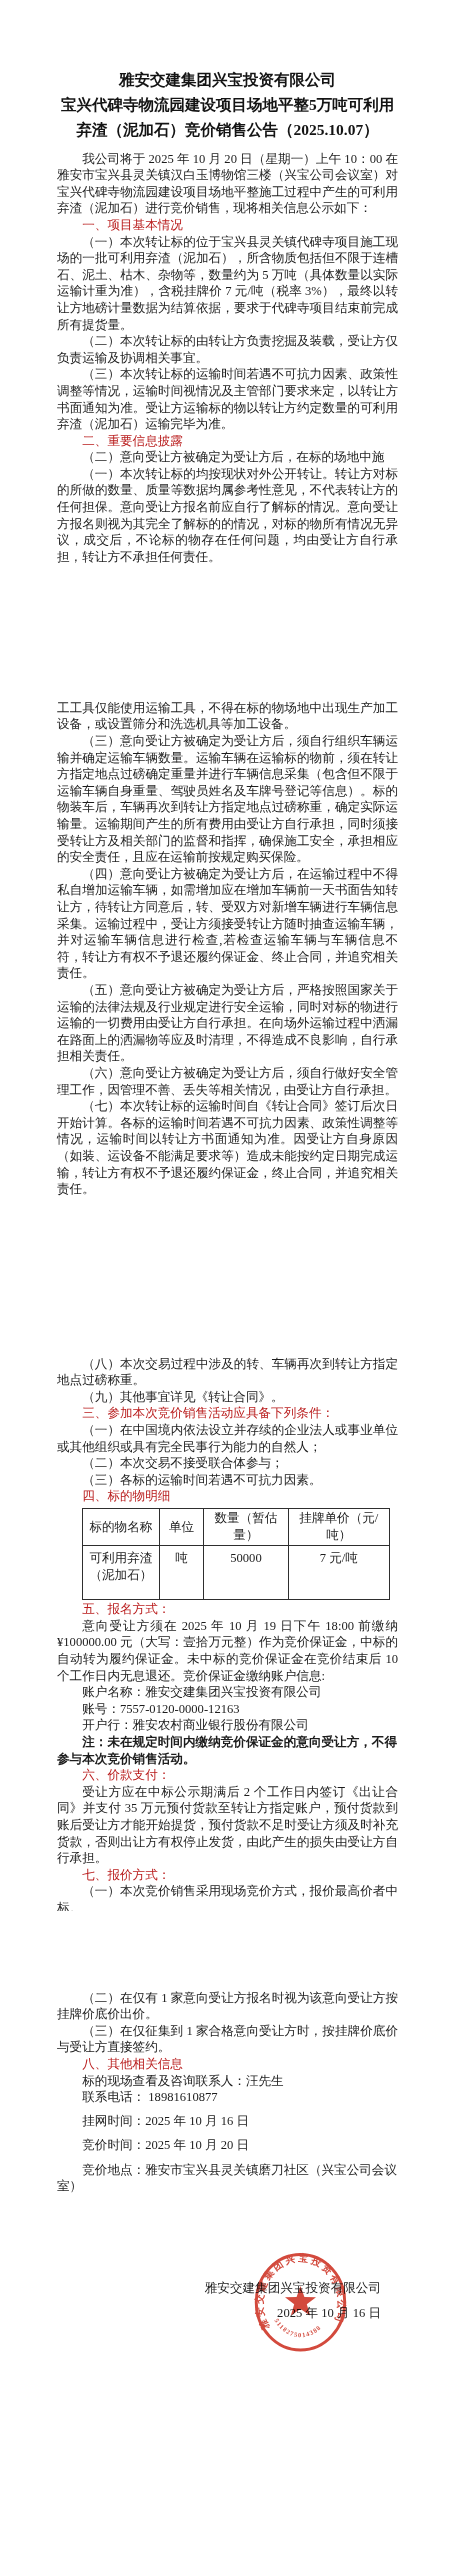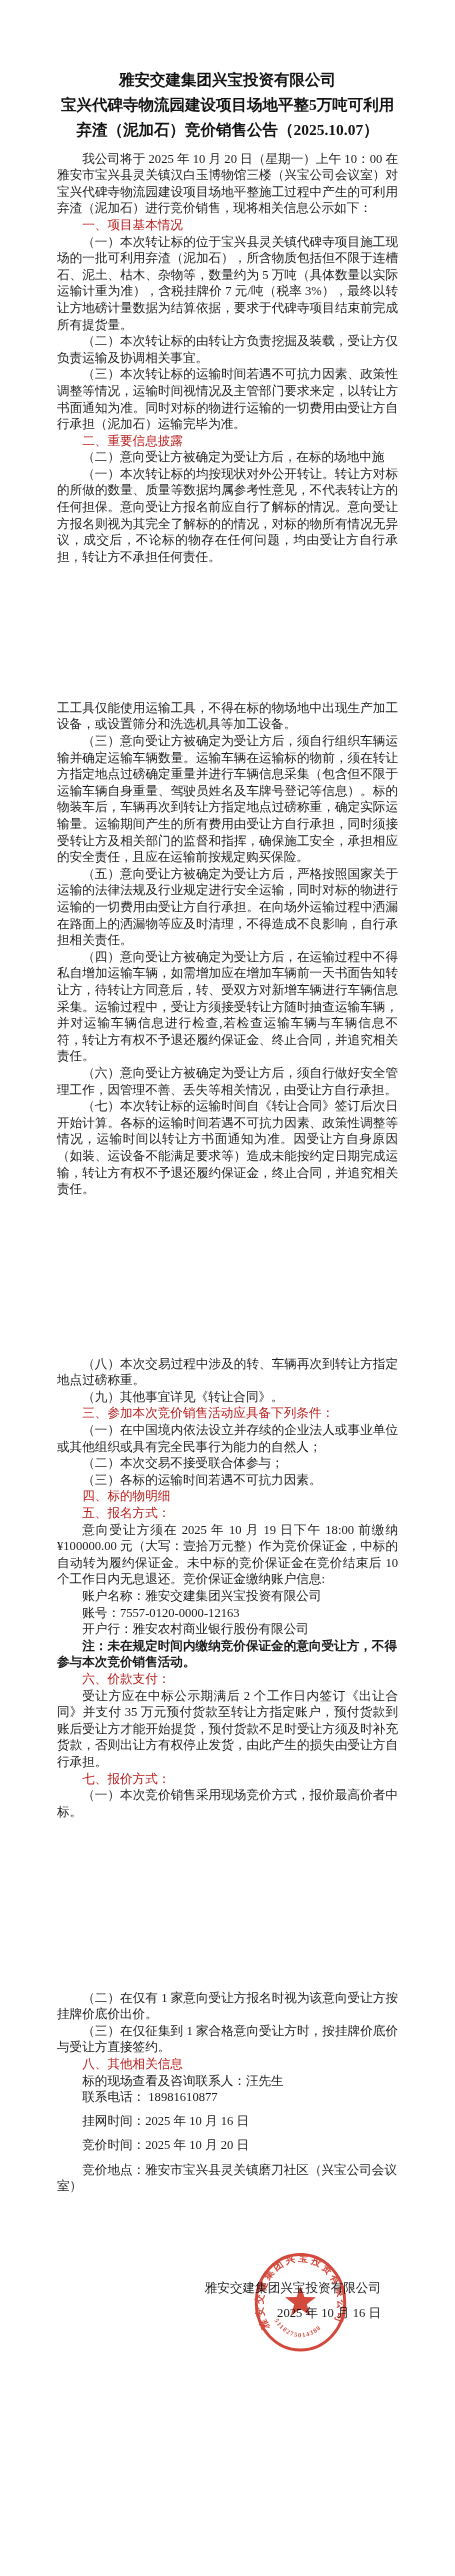--- a/index.html
+++ b/index.html
@@ -42,43 +42,67 @@
 <body>
 
 <div>
   <div class="page p1">
       <div class="title">雅安交建集团兴宝投资有限公司</div>
       <div class="title">宝兴代碑寺物流园建设项目场地平整5万吨可利用弃渣（泥加石）竞价销售公告（2025.10.07）</div>
       <div class="para">我公司将于 2025 年 10 月 20 日（星期一）上午 10：00 在雅安市宝兴县灵关镇汉白玉博物馆三楼（兴宝公司会议室）对宝兴代碑寺物流园建设项目场地平整施工过程中产生的可利用弃渣（泥加石）进行竞价销售，现将相关信息公示如下：</div>
       <div class="heading">一、项目基本情况</div>
       <div class="para">（一）本次转让标的位于宝兴县灵关镇代碑寺项目施工现场的一批可利用弃渣（泥加石），所含物质包括但不限于连槽石、泥土、枯木、杂物等，数量约为 5 万吨（具体数量以实际运输计重为准），含税挂牌价 7 元/吨（税率 3%），最终以转让方地磅计量数据为结算依据，要求于代碑寺项目结束前完成所有提货量。</div>
       <div class="para">（二）本次转让标的由转让方负责挖掘及装载，受让方仅负责运输及协调相关事宜。</div>
-      <div class="para">（三）本次转让标的运输时间若遇不可抗力因素、政策性调整等情况，运输时间视情况及主管部门要求来定，以转让方书面通知为准。同时对标的物进行运输的一切费用由受让方自行承担（泥加石）运输完毕为准。</div>
+      <div class="para">（三）本次转让标的运输时间若遇不可抗力因素、政策性调整等情况，运输时间视情况及主管部门要求来定，以转让方书面通知为准。受让方运输标的物以转让方约定数量的可利用弃渣（泥加石）运输完毕为准。</div>
       <div class="heading">二、重要信息披露</div>
       <div class="para">（二）意向受让方被确定为受让方后，在标的场地中施</div>
       <div class="para">（一）本次转让标的均按现状对外公开转让。转让方对标的所做的数量、质量等数据均属参考性意见，不代表转让方的任何担保。意向受让方报名前应自行了解标的情况。意向受让方报名则视为其完全了解标的的情况，对标的物所有情况无异议，成交后，不论标的物存在任何问题，均由受让方自行承担，转让方不承担任何责任。</div>
     </div>
   <div class="page g1"></div>
   <div class="page p2">
       <div class="para-cont">工工具仅能使用运输工具，不得在标的物场地中出现生产加工设备，或设置筛分和洗选机具等加工设备。</div>
       <div class="para">（三）意向受让方被确定为受让方后，须自行组织车辆运输并确定运输车辆数量。运输车辆在运输标的物前，须在转让方指定地点过磅确定重量并进行车辆信息采集（包含但不限于运输车辆自身重量、驾驶员姓名及车牌号登记等信息）。标的物装车后，车辆再次到转让方指定地点过磅称重，确定实际运输量。运输期间产生的所有费用由受让方自行承担，同时须接受转让方及相关部门的监督和指挥，确保施工安全，承担相应的安全责任，且应在运输前按规定购买保险。</div>
+      <div class="para">（四）意向受让方被确定为受让方后，在运输过程中不得私自增加运输车辆，如需增加应在增加车辆前一天书面告知转让方，待转让方同意后，转、受双方对新增车辆进行车辆信息采集。运输过程中，受让方须接受转让方随时抽查运输车辆，并对运输车辆信息进行检查,若检查运输车辆与车辆信息不符，转让方有权不予退还履约保证金、终止合同，并追究相关责任。</div>
       <div class="para">（五）意向受让方被确定为受让方后，严格按照国家关于运输的法律法规及行业规定进行安全运输，同时对标的物进行运输的一切费用由受让方自行承担。在向场外运输过程中洒漏在路面上的洒漏物等应及时清理，不得造成不良影响，自行承担相关责任。</div>
-      <div class="para">（四）意向受让方被确定为受让方后，在运输过程中不得私自增加运输车辆，如需增加应在增加车辆前一天书面告知转让方，待转让方同意后，转、受双方对新增车辆进行车辆信息采集。运输过程中，受让方须接受转让方随时抽查运输车辆，并对运输车辆信息进行检查,若检查运输车辆与车辆信息不符，转让方有权不予退还履约保证金、终止合同，并追究相关责任。</div>
       <div class="para">（六）意向受让方被确定为受让方后，须自行做好安全管理工作，因管理不善、丢失等相关情况，由受让方自行承担。</div>
       <div class="para">（七）本次转让标的运输时间自《转让合同》签订后次日开始计算。各标的运输时间若遇不可抗力因素、政策性调整等情况，运输时间以转让方书面通知为准。因受让方自身原因（如装、运设备不能满足要求等）造成未能按约定日期完成运输，转让方有权不予退还履约保证金，终止合同，并追究相关责任。</div>
     </div>
   <div class="page g2"></div>
   <div class="page p3">
       <div class="para">（八）本次交易过程中涉及的转、车辆再次到转让方指定地点过磅称重。</div>
       <div class="para">（九）其他事宜详见《转让合同》。</div>
       <div class="heading">三、参加本次竞价销售活动应具备下列条件：</div>
       <div class="para">（一）在中国境内依法设立并存续的企业法人或事业单位或其他组织或具有完全民事行为能力的自然人；</div>
       <div class="para">（二）本次交易不接受联合体参与；</div>
       <div class="para">（三）各标的运输时间若遇不可抗力因素。</div>
       <div class="heading">四、标的物明细</div>
+      <table class="goods">
+        <colgroup>
+          <col style="width: 25%;">
+          <col style="width: 14.5%;">
+          <col style="width: 27.5%;">
+          <col style="width: 33%;">
+        </colgroup>
+        <thead>
+          <tr>
+            <th>标的物名称</th>
+            <th>单位</th>
+            <th>数量（暂估量）</th>
+            <th>挂牌单价（元/吨）</th>
+          </tr>
+        </thead>
+        <tbody>
+          <tr>
+            <td>可利用弃渣（泥加石）</td>
+            <td>吨</td>
+            <td>50000</td>
+            <td>7 元/吨</td>
+          </tr>
+        </tbody>
+      </table>
       <div class="heading">五、报名方式：</div>
       <div class="para">意向受让方须在 2025 年 10 月 19 日下午 18:00 前缴纳¥100000.00 元（大写：壹拾万元整）作为竞价保证金，中标的自动转为履约保证金。未中标的竞价保证金在竞价结束后 10 个工作日内无息退还。竞价保证金缴纳账户信息:</div>
       <div class="kv">账户名称：雅安交建集团兴宝投资有限公司</div>
       <div class="kv">账号：7557-0120-0000-12163</div>
       <div class="kv">开户行：雅安农村商业银行股份有限公司</div>
       <div class="note">注：未在规定时间内缴纳竞价保证金的意向受让方，不得参与本次竞价销售活动。</div>
       <div class="heading">六、价款支付：</div>
       <div class="para">受让方应在中标公示期满后 2 个工作日内签订《出让合同》并支付 35 万元预付货款至转让方指定账户，预付货款到账后受让方才能开始提货，预付货款不足时受让方须及时补充货款，否则出让方有权停止发货，由此产生的损失由受让方自行承担。</div>
       <div class="heading">七、报价方式：</div>
       <div class="para">（一）本次竞价销售采用现场竞价方式，报价最高价者中标。</div>

